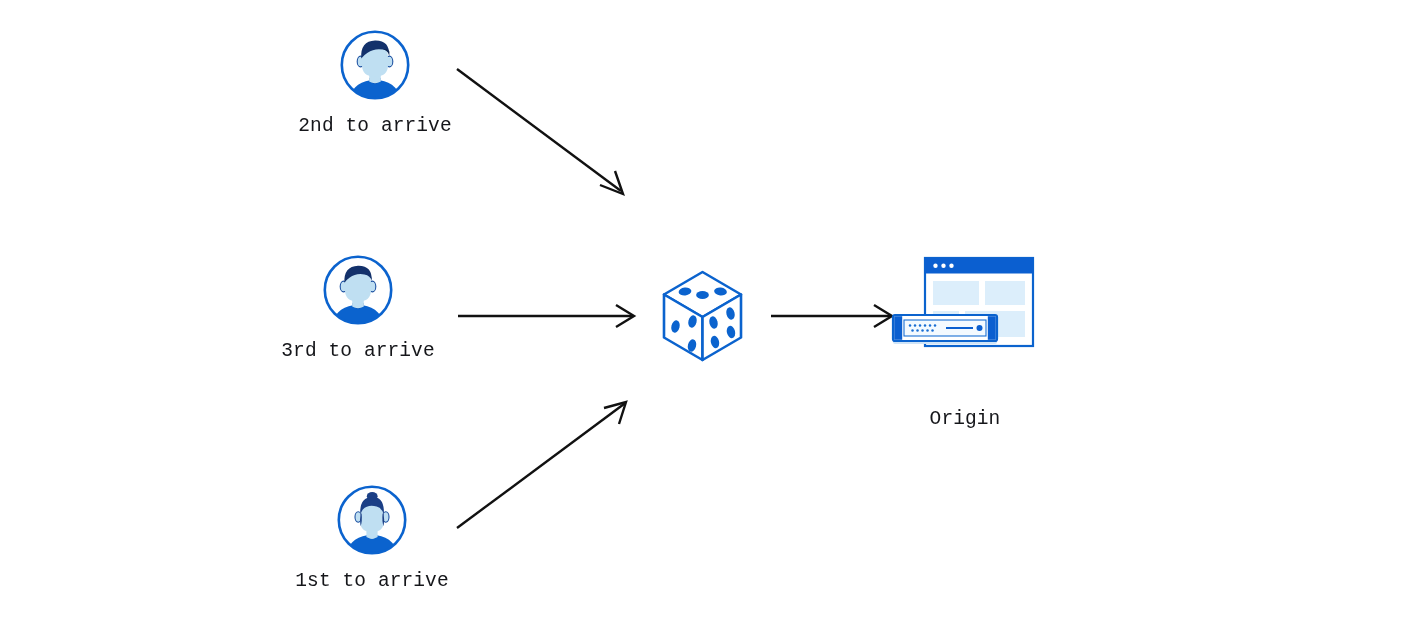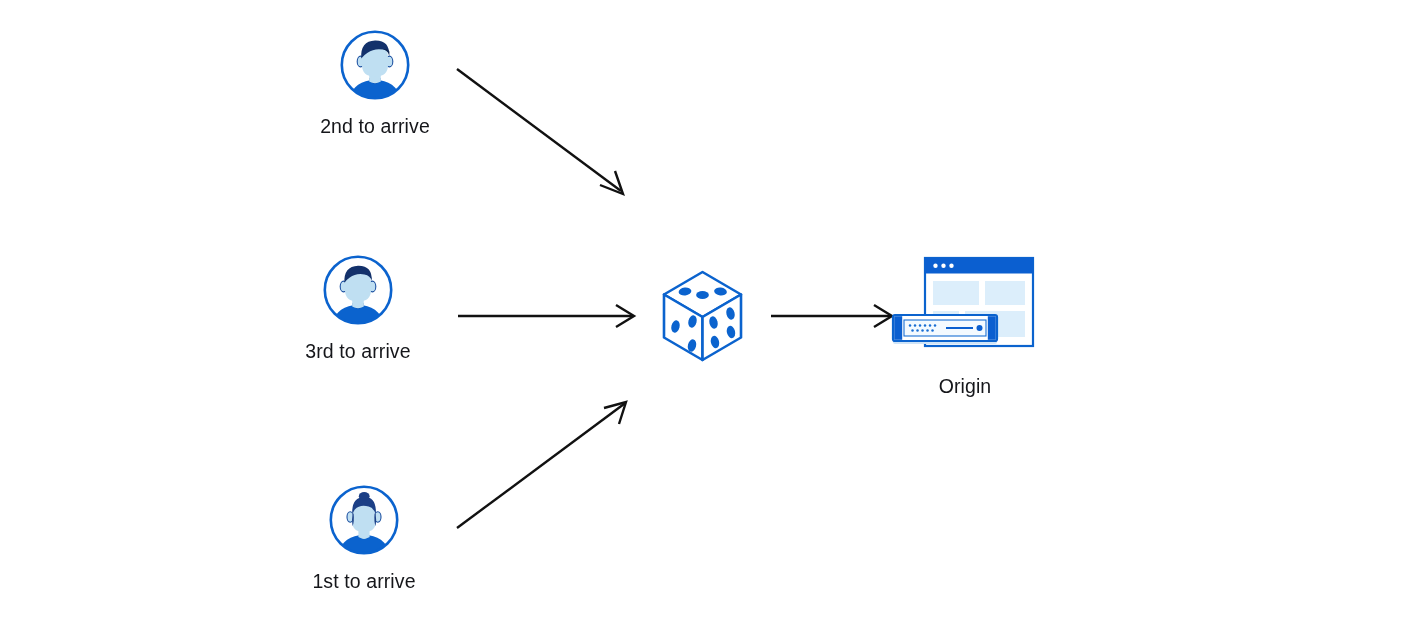--- a/index.html
+++ b/index.html
@@ -17,20 +17,21 @@
     width: 1405px;
     height: 633px;
     background: #ffffff;
     overflow: hidden;
   }
   .node {
     position: absolute;
     display: flex;
     flex-direction: column;
     align-items: center;
+    font-family: Liberation Mono, monospace;
   }
   .node-icon {
     display: block;
     line-height: 0;
   }
   .node-label {
     margin-top: 13px;
     font-size: 19.5px;
     font-weight: 400;
     color: #15161a;
@@ -42,23 +43,23 @@
     position: absolute;
     left: 0;
     top: 0;
     width: 1405px;
     height: 633px;
     pointer-events: none;
   }
   
   #node-client-2 { left: 285px; top: 28px;  width: 180px; }
   #node-client-3 { left: 268px; top: 253px; width: 180px; }
-  #node-client-1 { left: 274px; top: 483px; width: 180px; }
+  #node-client-1 { left: 282px; top: 483px; width: 180px; }
   #node-dice     { left: 655px; top: 266px; width: 95px;  }
-  #node-origin   { left: 885px; top: 253px; width: 160px; }
+  #node-origin   { left: 885px; top: 253px; width: 160px; gap: 33px; }
   #node-dice .node-label, #node-origin .node-label { margin-top: 12px; }
 </style>
 </head>
 <body>
 
 <div id="canvas">
 
   <svg class="edge-layer" viewBox="0 0 1405 633" width="1405" height="633" aria-hidden="true">
     <g fill="none" stroke="#111111" stroke-width="2.4" stroke-linecap="butt" stroke-linejoin="miter">
 

